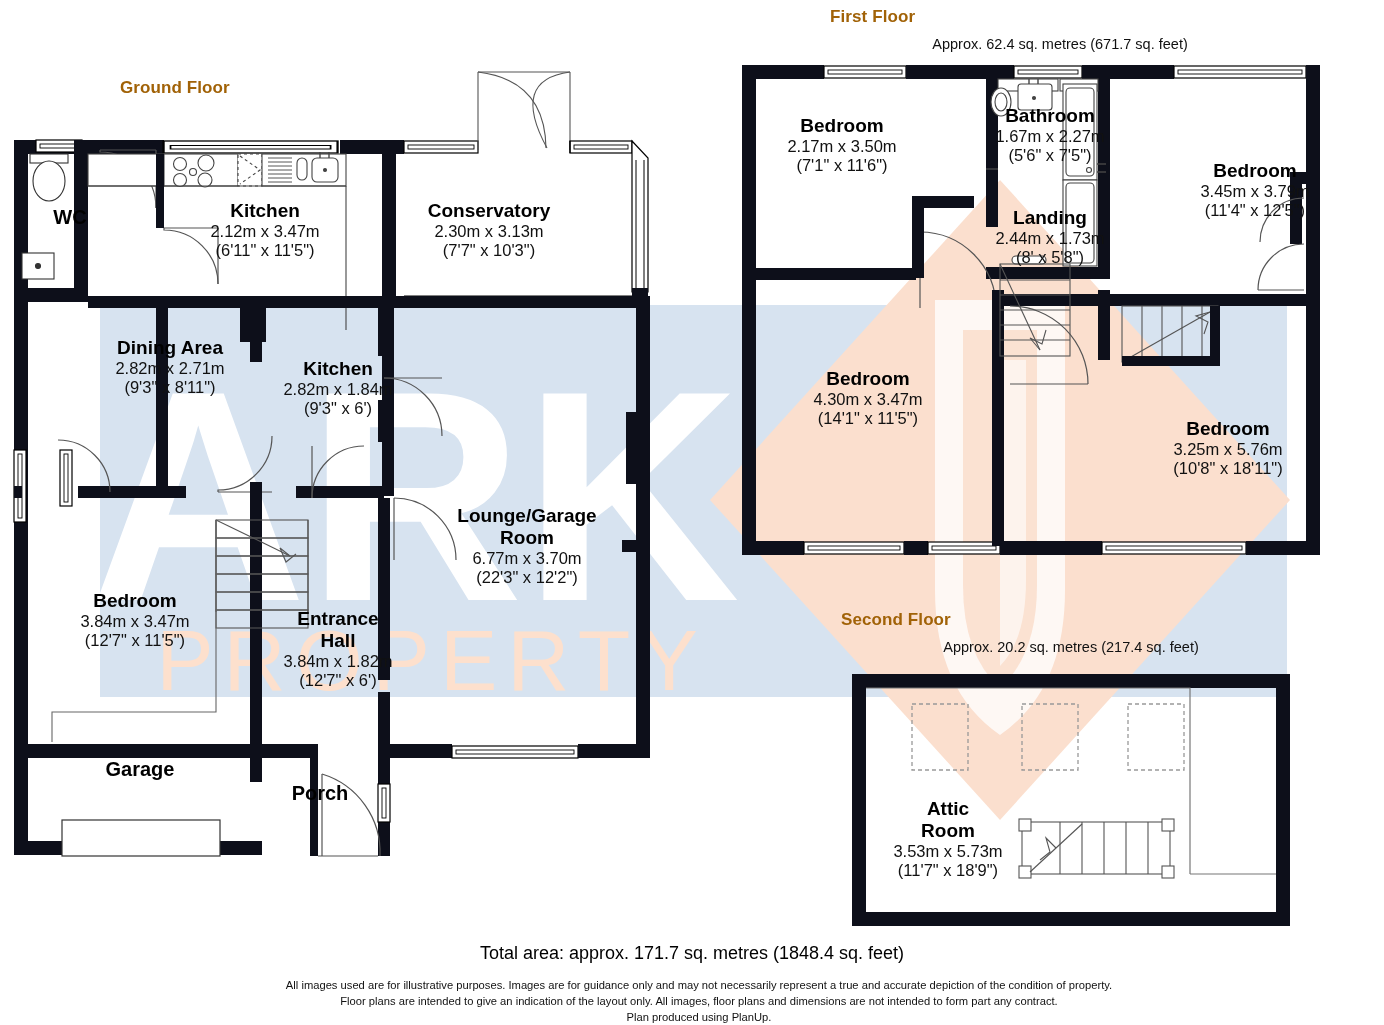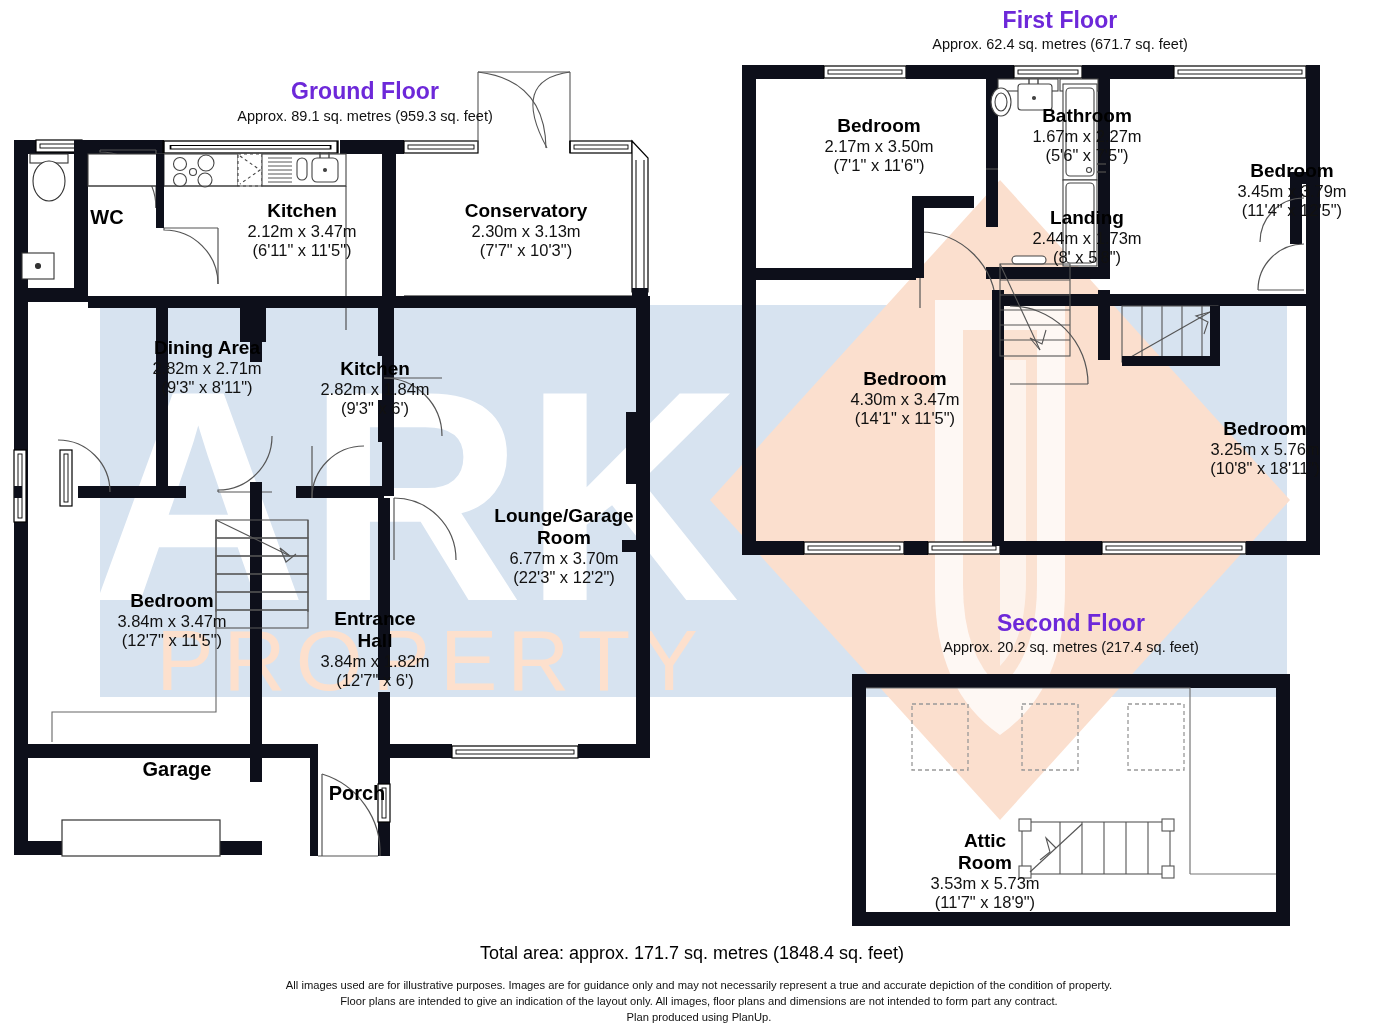--- a/index.html
+++ b/index.html
@@ -24,40 +24,39 @@
   svg.plan {
     position: absolute;
     left: 0;
     top: 0;
     width: 1384px;
     height: 1025px;
   }
   
   .floor-title {
     position: absolute;
-    text-align: center;
+    text-align: left;
     font-weight: bold;
-    font-size: 23px;
+    font-size: 17px;
     letter-spacing: 0.1px;
     white-space: nowrap;
-    color: #6d28d9;
+    color: #a16207;
   }
   .floor-sub {
     position: absolute;
     text-align: center;
     font-size: 14.5px;
     white-space: nowrap;
     color: #111;
   }
   .rlabel {
     position: absolute;
     text-align: center;
     line-height: 1.16;
     white-space: nowrap;
-    margin-left: 37px;
   }
   .rlabel .nm {
     display: block;
     font-weight: bold;
     font-size: 19px;
     color: #000;
   }
   .rlabel .nm.big { font-size: 20px; }
   .rlabel .dm {
     display: block;
@@ -461,21 +460,20 @@
         <path d="M 1104 822 L 1104 874"></path>
         <path d="M 1126 822 L 1126 874"></path>
         <path d="M 1148 822 L 1148 874"></path>
         <path d="M 1030 872 L 1082 824" stroke="#555"></path>
         <path d="M 1056 848 L 1046 838 L 1050 852 L 1040 860"></path>
       </g>
     </g>
   </svg>
 
   <div class="floor-title" style="left:120px; top:78px; width:490px;">Ground Floor</div>
-  <div class="floor-sub" style="left:120px; top:108px; width:490px;">Approx. 89.1 sq. metres (959.3 sq. feet)</div>
 
   <div class="rlabel plain" style="left:0px; top:206px; width:100px;padding-left:20px;">
     <span class="nm big">WC</span>
   </div>
 
   <div class="rlabel" style="left:165px; top:200px; width:200px;">
     <span class="nm">Kitchen</span>
     <span class="dm">2.12m x 3.47m</span>
     <span class="df">(6'11" x 11'5")</span>
   </div>
@@ -559,21 +557,21 @@
 
   <div class="rlabel" style="left:1128px; top:418px; width:200px;">
     <span class="nm">Bedroom</span>
     <span class="dm">3.25m x 5.76m</span>
     <span class="df">(10'8" x 18'11")</span>
   </div>
 
   <div class="floor-title" style="left:841px; top:610px; width:460px;">Second Floor</div>
   <div class="floor-sub" style="left:841px; top:639px; width:460px;">Approx. 20.2 sq. metres (217.4 sq. feet)</div>
 
-  <div class="rlabel" style="left:855px; top:830px; width:186px;">
+  <div class="rlabel" style="left:855px; top:798px; width:186px;">
     <span class="nm" style="white-space:normal; max-width:88px; margin:0 auto;">Attic Room</span>
     <span class="dm">3.53m x 5.73m</span>
     <span class="df">(11'7" x 18'9")</span>
   </div>
 
   <div class="total-area">Total area: approx. 171.7 sq. metres (1848.4 sq. feet)</div>
   <div class="disclaimer">
     <span>All images used are for illustrative purposes. Images are for guidance only and may not necessarily represent a true and accurate depiction of the condition of property.</span>
     <span>Floor plans are intended to give an indication of the layout only. All images, floor plans and dimensions are not intended to form part any contract.</span>
     <span>Plan produced using PlanUp.</span>

